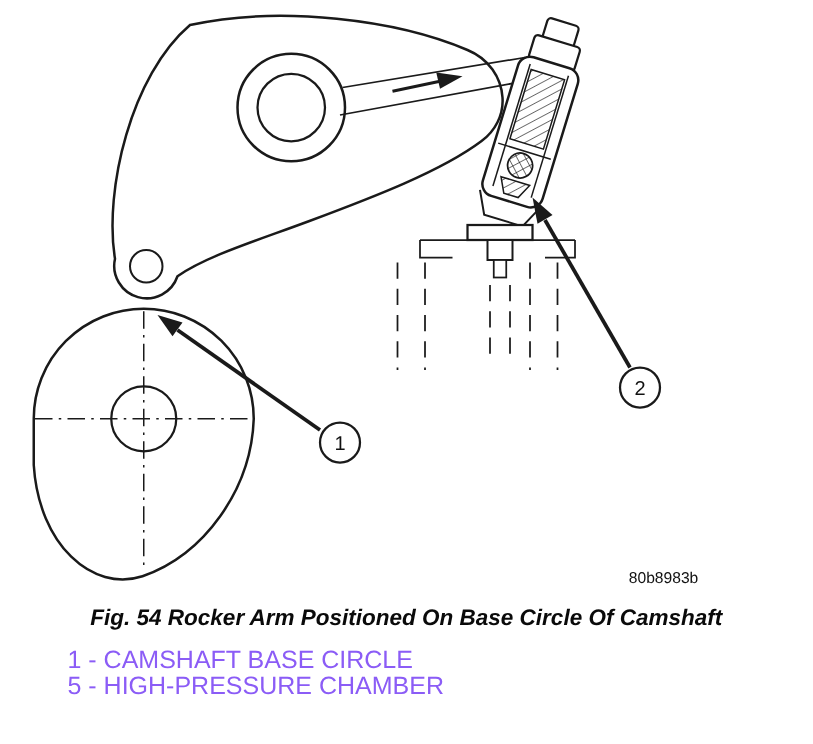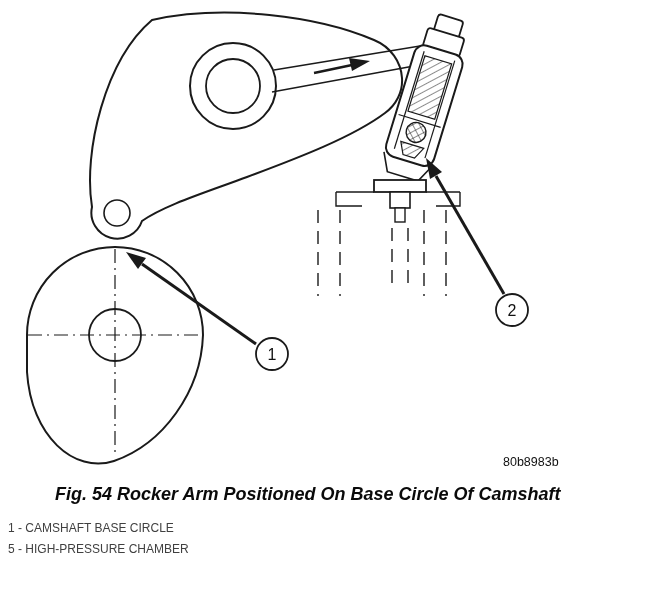--- a/index.html
+++ b/index.html
@@ -23,29 +23,31 @@
     height: 478px;
     position: relative;
   }
   svg { display: block; }
   .caption {
     font-family: "Liberation Sans", sans-serif;
     font-weight: bold;
     font-style: italic;
     font-size: 18px;
     line-height: 1.35;
+    text-align: center;
     max-width: 540px;
     margin: 4px auto 12px auto;
     color: #0a0a0a;
   }
   .legend {
     padding-left: 8px;
-    font-size: 12px;
+    font-size: 20px;
     line-height: 21px;
-    color: #404040;
+    color: #8b5cf6;
+    margin-left: 46px;
   }
   .legend-item { white-space: nowrap; }
 </style>
 </head>
 <body>
 
 <div class="page">
 
   <div class="diagram-wrap">
     <svg width="650" height="478" viewBox="0 0 650 478">

